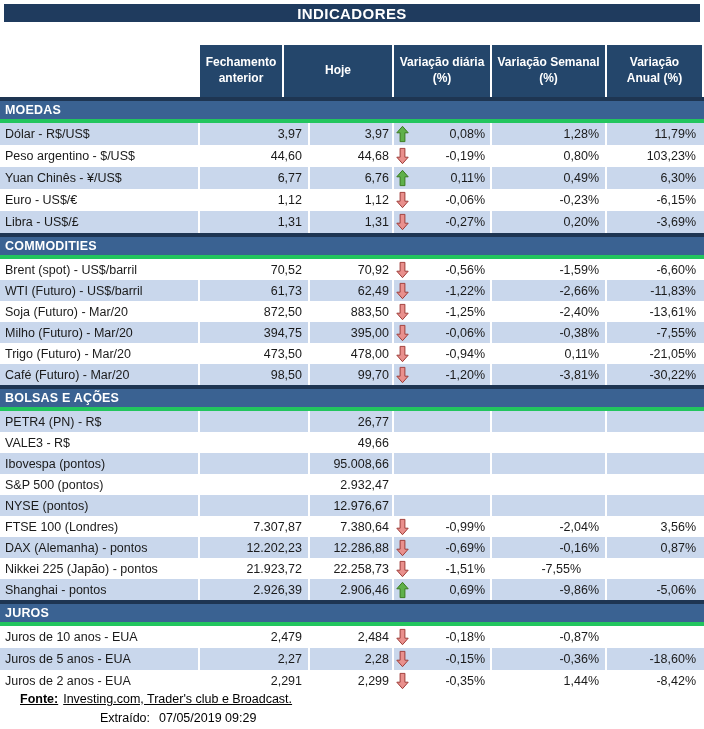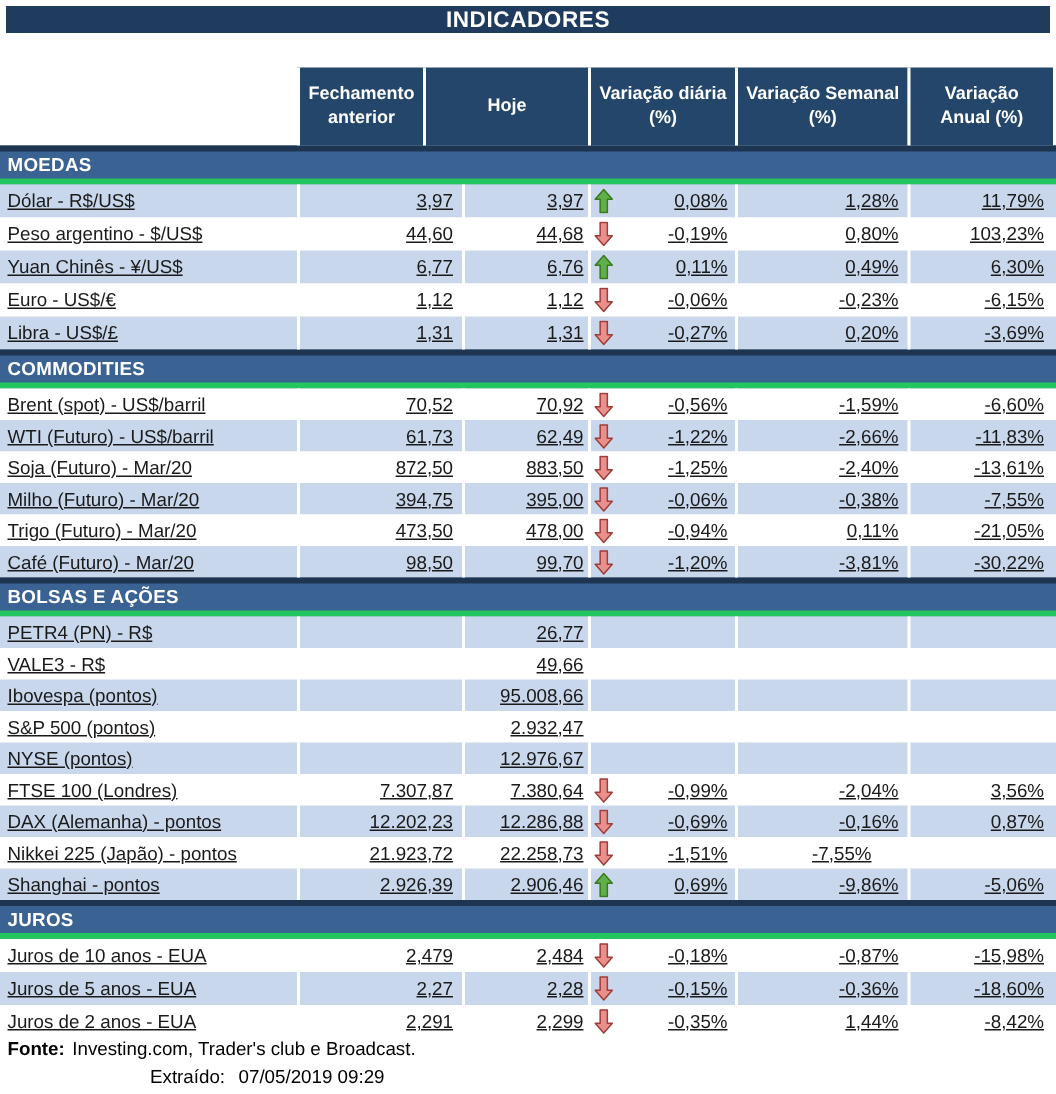--- a/index.html
+++ b/index.html
@@ -40,21 +40,21 @@
 
   .band {
     height: 26px;
     background: var(--section-band);
     border-top: 4px solid var(--section-band-border);
     border-bottom: 4px solid #22c55e;
     color: #fff; font-weight: bold; font-size: 12.5px; letter-spacing: 0.2px;
     display: flex; align-items: center; padding-left: 5px;
   }
 
-  .row { display: flex; height: 21px; background: var(--row-plain); text-decoration: underline; }
+  .row { display: flex; height: 21px; background: var(--row-plain); }
   .row.sec-0, .row.sec-3 { height: 22px; }
   .row.shaded { background: var(--row-shaded); }
 
   .cell {
     display: flex; align-items: center;
     font-size: 12.5px; color: var(--text);
     border-left: 2px solid #fff;
     overflow: hidden; white-space: nowrap;
   }
   .cell.c-label { border-left: none; padding-left: 5px; }
@@ -62,21 +62,21 @@
   .cell.c-fech.num { padding-right: 3px; }
   .cell.c-diaria { position: relative; padding-right: 5px; }
   .cell.c-diaria .pct { width: 100%; text-align: right; }
   .arrow {
     position: absolute; left: 2px; top: 50%; transform: translateY(-50%);
     width: 13px; height: 17px; display: flex;
   }
   .arrow svg { display: block; }
 
   .footer { position: absolute; left: 0; top: 689px; width: 704px; font-size: 12.5px; color: #000; }
-  .f1 { height: 19px; display: flex; align-items: center; padding-left: 5px; }
+  .f1 { height: 19px; display: flex; align-items: center; padding-left: 20px; text-decoration: underline; }
   .f1 .flabel { font-weight: bold; margin-right: 5px; }
   .f2 { height: 19px; display: flex; align-items: center; padding-left: 100px; }
   .f2 .flabel { margin-right: 9px; }
 </style>
 </head>
 <body>
 
 <div class="page">
 
   <div class="title-bar">
@@ -389,21 +389,20 @@
           <div class="cell c-fech num">2,484</div>
           <div class="cell c-diaria num">
             <span class="arrow">
               <svg width="13" height="17" viewBox="0 0 13 17" xmlns="http://www.w3.org/2000/svg">
                 <path d="M6.5 16.2 L0.8 9.7 H4.1 V0.8 H8.9 V9.7 H12.2 Z" fill="#E9908D" stroke="#9E3D39" stroke-width="1" stroke-linejoin="round"></path>
               </svg>
             </span>
             <span class="pct">-0,18%</span>
           </div>
           <div class="cell c-semanal num">-0,87%</div>
-          <div class="cell c-anual num">-15,98%</div>
         </div>
         <div class="row sec-3 shaded">
           <div class="cell c-label">Juros de 5 anos - EUA</div>
           <div class="cell c-hoje num">2,27</div>
           <div class="cell c-fech num">2,28</div>
           <div class="cell c-diaria num">
             <span class="arrow">
               <svg width="13" height="17" viewBox="0 0 13 17" xmlns="http://www.w3.org/2000/svg">
                 <path d="M6.5 16.2 L0.8 9.7 H4.1 V0.8 H8.9 V9.7 H12.2 Z" fill="#E9908D" stroke="#9E3D39" stroke-width="1" stroke-linejoin="round"></path>
               </svg>

